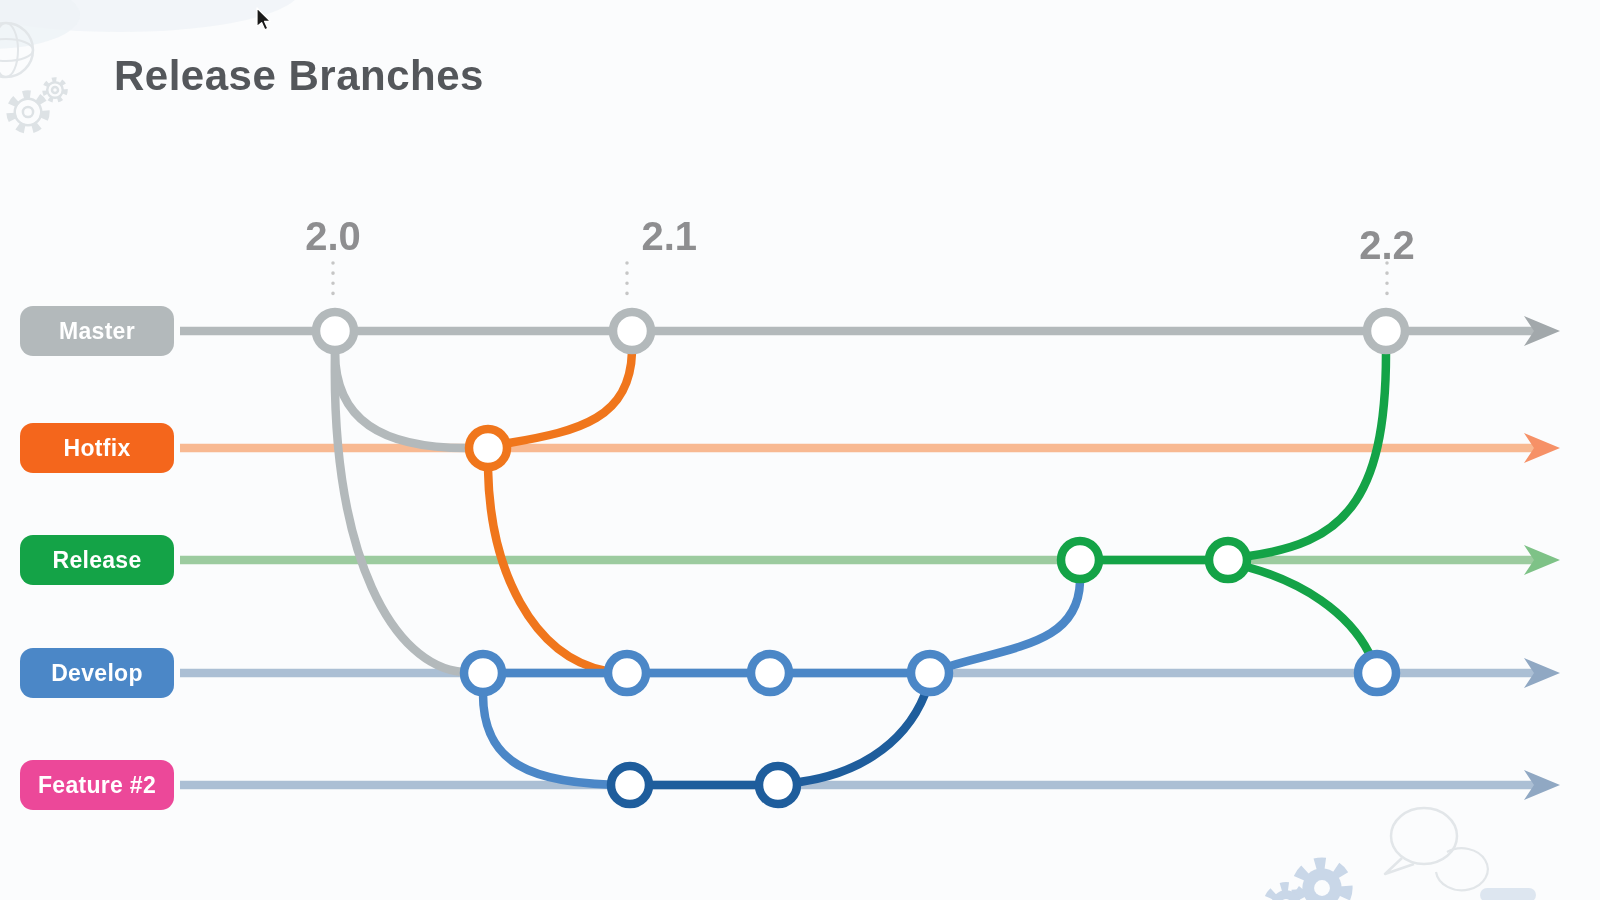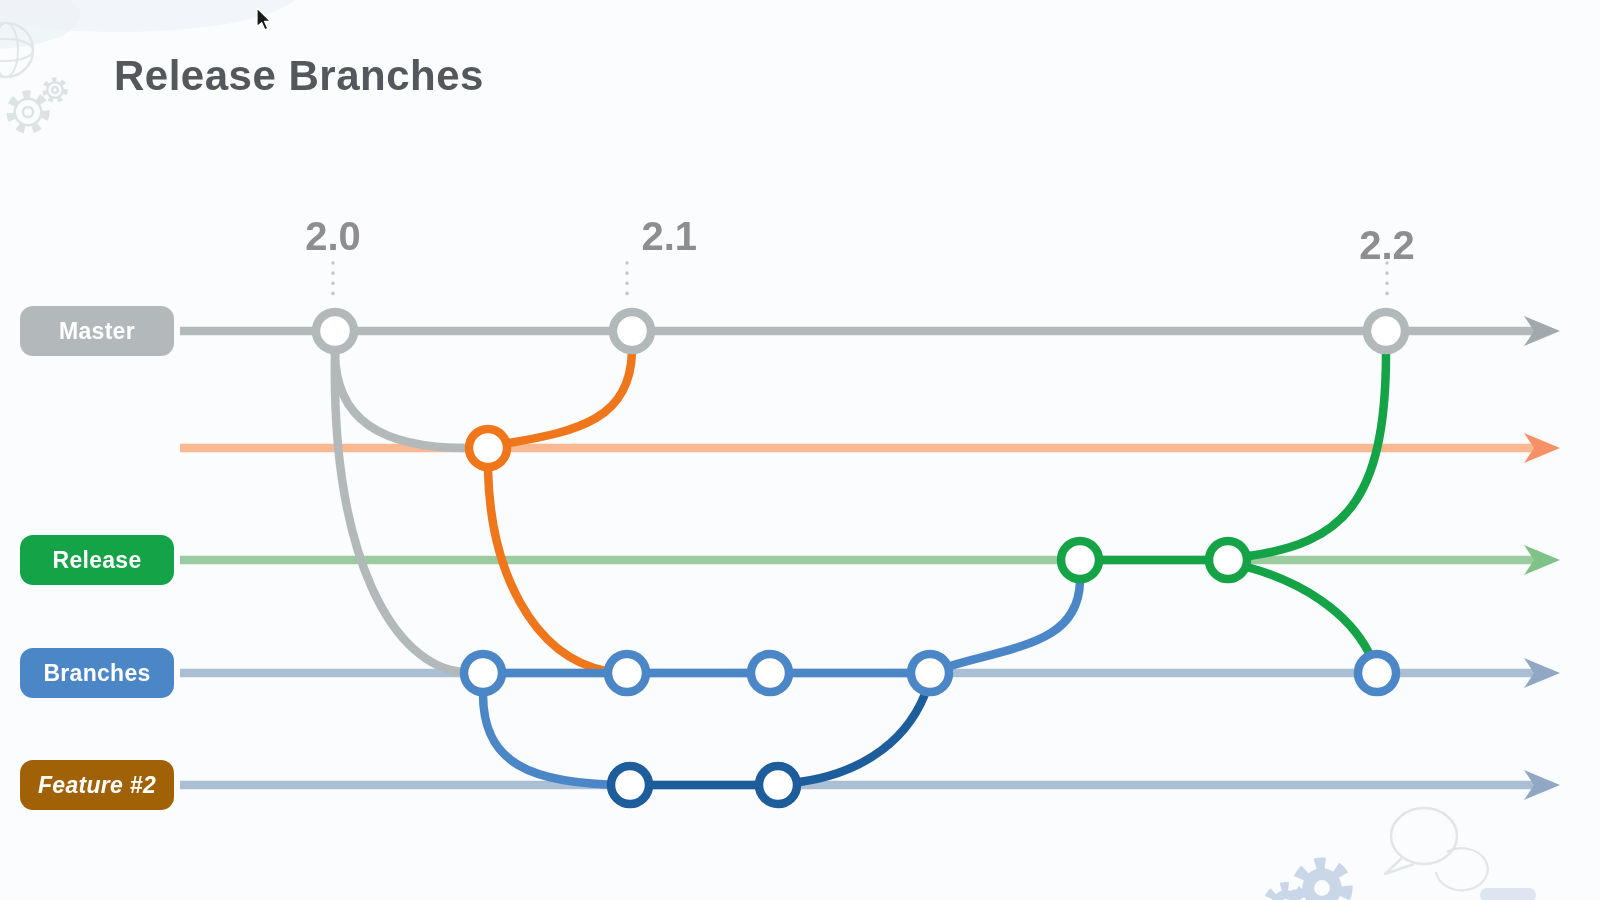--- a/index.html
+++ b/index.html
@@ -95,22 +95,25 @@
       <polygon points="257,8 257,26.5 261.6,22.6 264.8,29.8 267.8,28.4 264.6,21.4 270.4,21.4" fill="#1a1a1a" stroke="#ffffff" stroke-width="1.2" stroke-linejoin="round"></polygon>
     </svg>
 
   <span class="version-tag" style="left: 263px; color: rgb(142, 142, 144);">2.0</span>
   <span class="version-tag" style="left: 557px; color: rgb(142, 142, 144); text-align: right;">2.1</span>
   <span class="version-tag" style="left: 1317px; color: rgb(142, 142, 144); margin-top: 9px;">2.2</span>
 
   <div class="branch-label" style="top: 306px; background: rgb(179, 185, 187);">
       <span>Master</span>
     </div>
+  <div class="branch-label" style="top: 423px; background: rgb(244, 102, 28);">
+      <span>Hotfix</span>
+    </div>
   <div class="branch-label" style="top: 535px; background: rgb(20, 163, 71);">
       <span>Release</span>
     </div>
   <div class="branch-label" style="top: 648px; background: rgb(75, 135, 199);">
-      <span>Branches</span>
+      <span>Develop</span>
     </div>
-  <div class="branch-label" style="top: 760px; background: #a16207; font-style: italic;">
+  <div class="branch-label" style="top: 760px; background: #ec4899;">
       <span>Feature #2</span>
     </div>
 </div>
 
 </body></html>

